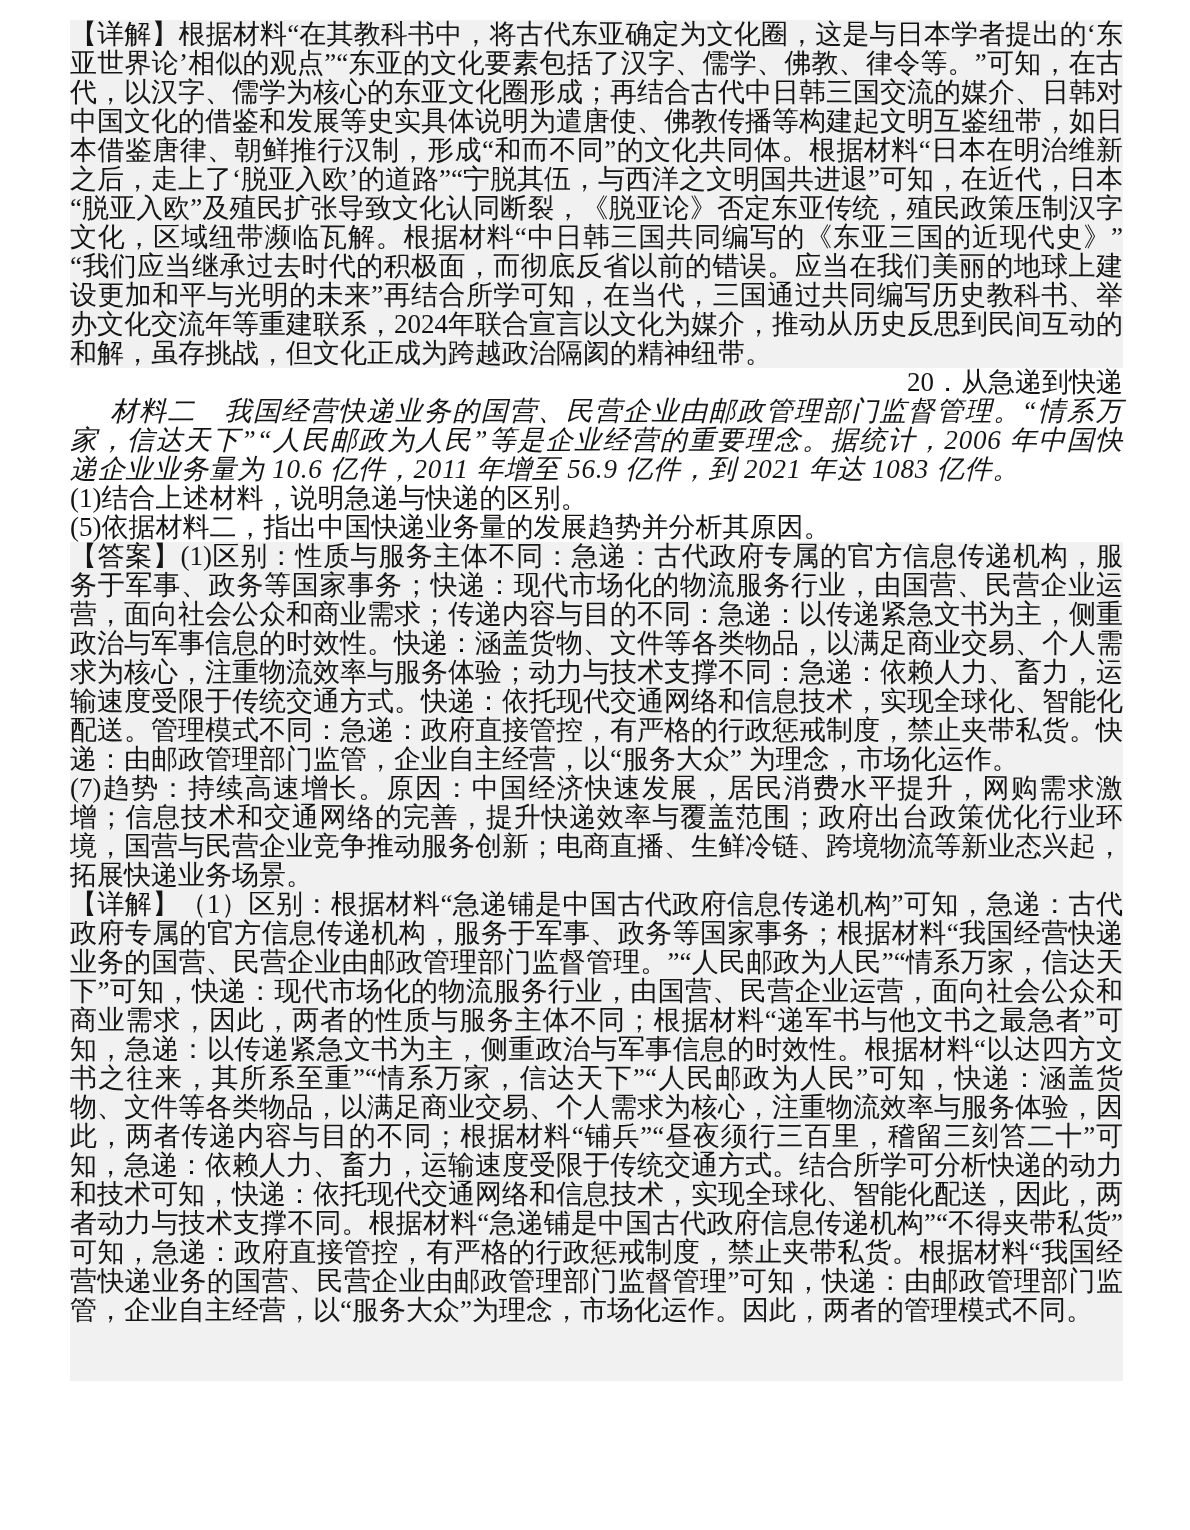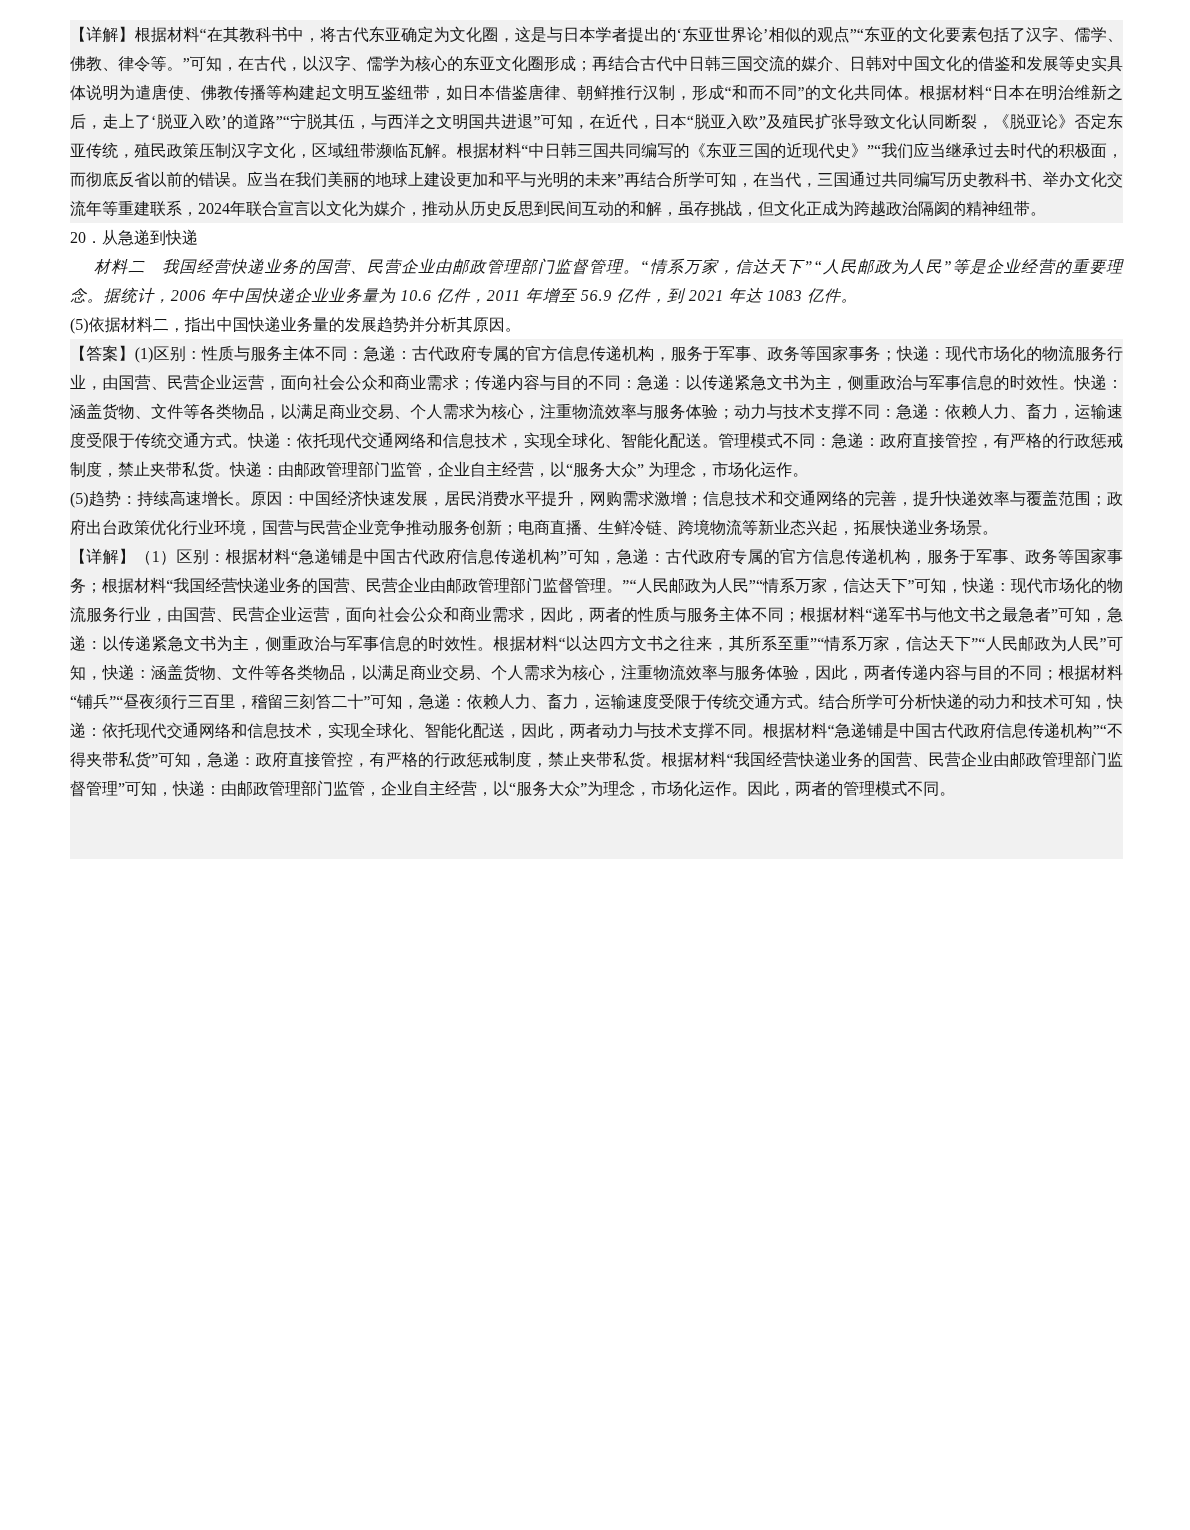--- a/index.html
+++ b/index.html
@@ -19,30 +19,30 @@
     font-family: "Liberation Serif", "DejaVu Serif", serif;
     color: var(--ink);
   }
   .page {
     width: 1190px;
     min-height: 1530px;
     padding: 20px 67px 0 70px;
   }
   p {
     margin: 0;
-    font-size: 16px;
+    font-size: 27px;
     line-height: 29px;
     text-align: justify;
     word-break: break-all;
   }
   .hl-block {
     background: var(--hl);
   }
   .title-line {
-    text-align: left;
+    text-align: right;
   }
   .material {
     font-style: italic;
     letter-spacing: 0.8px;
     text-indent: 1.5em;
   }
   .trailing-space {
     height: 56px;
   }
 </style>
@@ -51,23 +51,24 @@
 
 <div class="page">
 
   <div class="hl-block">
     <p>【详解】根据材料“在其教科书中，将古代东亚确定为文化圈，这是与日本学者提出的‘东亚世界论’相似的观点”“东亚的文化要素包括了汉字、儒学、佛教、律令等。”可知，在古代，以汉字、儒学为核心的东亚文化圈形成；再结合古代中日韩三国交流的媒介、日韩对中国文化的借鉴和发展等史实具体说明为遣唐使、佛教传播等构建起文明互鉴纽带，如日本借鉴唐律、朝鲜推行汉制，形成“和而不同”的文化共同体。根据材料“日本在明治维新之后，走上了‘脱亚入欧’的道路”“宁脱其伍，与西洋之文明国共进退”可知，在近代，日本“脱亚入欧”及殖民扩张导致文化认同断裂，《脱亚论》否定东亚传统，殖民政策压制汉字文化，区域纽带濒临瓦解。根据材料“中日韩三国共同编写的《东亚三国的近现代史》”“我们应当继承过去时代的积极面，而彻底反省以前的错误。应当在我们美丽的地球上建设更加和平与光明的未来”再结合所学可知，在当代，三国通过共同编写历史教科书、举办文化交流年等重建联系，2024年联合宣言以文化为媒介，推动从历史反思到民间互动的和解，虽存挑战，但文化正成为跨越政治隔阂的精神纽带。</p>
   </div>
 
   <div>
     <p class="title-line">20．从急递到快递</p>
     <p class="material">材料二　我国经营快递业务的国营、民营企业由邮政管理部门监督管理。“情系万家，信达天下”“人民邮政为人民”等是企业经营的重要理念。据统计，2006 年中国快递企业业务量为 10.6 亿件，2011 年增至 56.9 亿件，到 2021 年达 1083 亿件。</p>
+    <p>(1)结合上述材料，说明急递与快递的区别。</p>
     <p>(5)依据材料二，指出中国快递业务量的发展趋势并分析其原因。</p>
   </div>
 
   <div class="hl-block">
     <p>【答案】(1)区别：性质与服务主体不同：急递：古代政府专属的官方信息传递机构，服务于军事、政务等国家事务；快递：现代市场化的物流服务行业，由国营、民营企业运营，面向社会公众和商业需求；传递内容与目的不同：急递：以传递紧急文书为主，侧重政治与军事信息的时效性。快递：涵盖货物、文件等各类物品，以满足商业交易、个人需求为核心，注重物流效率与服务体验；动力与技术支撑不同：急递：依赖人力、畜力，运输速度受限于传统交通方式。快递：依托现代交通网络和信息技术，实现全球化、智能化配送。管理模式不同：急递：政府直接管控，有严格的行政惩戒制度，禁止夹带私货。快递：由邮政管理部门监管，企业自主经营，以“服务大众” 为理念，市场化运作。</p>
-    <p>(5)趋势：持续高速增长。原因：中国经济快速发展，居民消费水平提升，网购需求激增；信息技术和交通网络的完善，提升快递效率与覆盖范围；政府出台政策优化行业环境，国营与民营企业竞争推动服务创新；电商直播、生鲜冷链、跨境物流等新业态兴起，拓展快递业务场景。</p>
+    <p>(7)趋势：持续高速增长。原因：中国经济快速发展，居民消费水平提升，网购需求激增；信息技术和交通网络的完善，提升快递效率与覆盖范围；政府出台政策优化行业环境，国营与民营企业竞争推动服务创新；电商直播、生鲜冷链、跨境物流等新业态兴起，拓展快递业务场景。</p>
     <p>【详解】（1）区别：根据材料“急递铺是中国古代政府信息传递机构”可知，急递：古代政府专属的官方信息传递机构，服务于军事、政务等国家事务；根据材料“我国经营快递业务的国营、民营企业由邮政管理部门监督管理。”“人民邮政为人民”“情系万家，信达天下”可知，快递：现代市场化的物流服务行业，由国营、民营企业运营，面向社会公众和商业需求，因此，两者的性质与服务主体不同；根据材料“递军书与他文书之最急者”可知，急递：以传递紧急文书为主，侧重政治与军事信息的时效性。根据材料“以达四方文书之往来，其所系至重”“情系万家，信达天下”“人民邮政为人民”可知，快递：涵盖货物、文件等各类物品，以满足商业交易、个人需求为核心，注重物流效率与服务体验，因此，两者传递内容与目的不同；根据材料“铺兵”“昼夜须行三百里，稽留三刻笞二十”可知，急递：依赖人力、畜力，运输速度受限于传统交通方式。结合所学可分析快递的动力和技术可知，快递：依托现代交通网络和信息技术，实现全球化、智能化配送，因此，两者动力与技术支撑不同。根据材料“急递铺是中国古代政府信息传递机构”“不得夹带私货”可知，急递：政府直接管控，有严格的行政惩戒制度，禁止夹带私货。根据材料“我国经营快递业务的国营、民营企业由邮政管理部门监督管理”可知，快递：由邮政管理部门监管，企业自主经营，以“服务大众”为理念，市场化运作。因此，两者的管理模式不同。</p>
     <div class="trailing-space"></div>
   </div>
 
 </div>
 
 </body></html>

